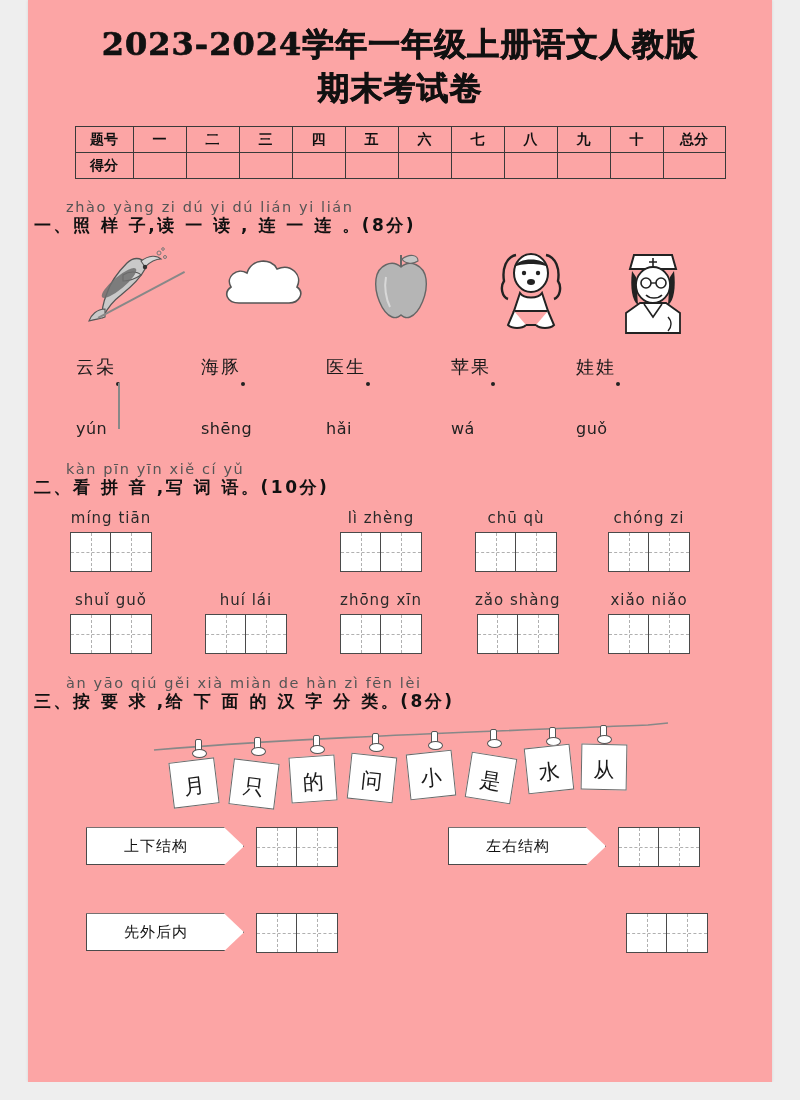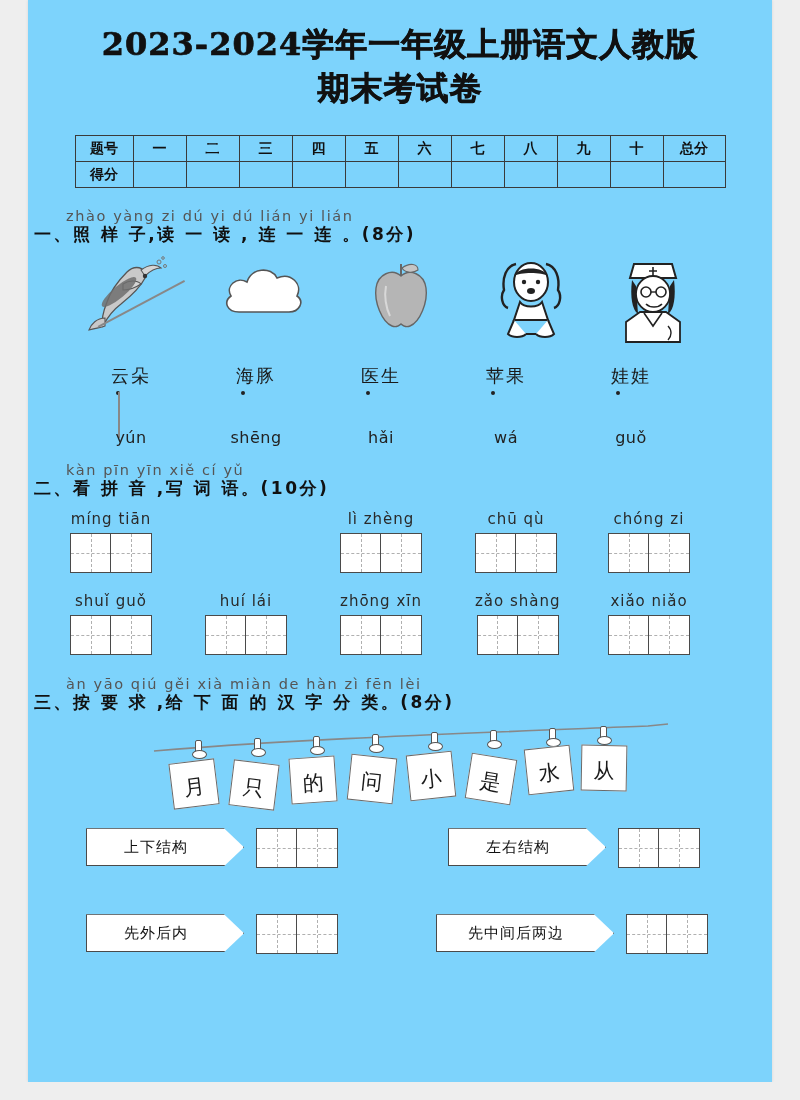--- a/index.html
+++ b/index.html
@@ -6,21 +6,21 @@
   html, body {
     width: 800px; height: 1100px;
     background: #eeeeee;
     font-family: "Liberation Sans", "DejaVu Sans", sans-serif;
     overflow: hidden;
   }
   .page {
     position: absolute;
     left: 28px; top: 0px;
     width: 744px; height: 1082px;
-    background: #7dd3fc;
+    background: #fca5a5;
     box-shadow: 0 0 3px rgba(0,0,0,0.10);
     overflow: hidden;
   }
   .shadow-strip {
     position: absolute; left: 0; top: 1082px;
     width: 800px; height: 18px; background: #eeeeee;
   }
 
   
   .title-wrap { text-align: center; padding-top: 22px; }
@@ -28,21 +28,21 @@
     font-family: "DejaVu Serif", "Liberation Serif", serif;
     font-weight: bold;
     font-size: 32px;
     letter-spacing: 1px;
     color: #111;
     line-height: 1.38;
     -webkit-text-stroke: 0.7px #111;
   }
 
   
-  .score-table-wrap { margin-top: 25px; display: flex; justify-content: center; }
+  .score-table-wrap { margin-top: 16px; display: flex; justify-content: center; }
   table.score { border-collapse: collapse; }
   table.score td {
     border: 1.3px solid #3a3a3a;
     height: 26px;
     text-align: center;
     vertical-align: middle;
     font-size: 14px;
     font-weight: bold;
     color: #111;
     font-family: "DejaVu Sans", "Liberation Sans", sans-serif;
@@ -65,21 +65,21 @@
     padding-left: 6px;
     margin-top: -1px;
     font-family: "DejaVu Sans", "Liberation Sans", sans-serif;
   }
 
   
   .pic-row { position: relative; height: 110px; margin-top: 4px; }
   .pic-cell { position: absolute; width: 110px; text-align: center; top: 6px; }
   .words-row, .pinyin-row { position: relative; height: 34px; }
   .word-cell, .pin-cell {
-    position: absolute; width: 110px; text-align: center;
+    position: absolute; width: 110px; text-align: left;
   }
   .word-cell .w {
     font-size: 18px; color: #1a1a1a; letter-spacing: 2px;
     font-family: "DejaVu Sans", "Liberation Sans", sans-serif;
   }
   .word-dot {
     width: 4px; height: 4px; border-radius: 50%;
     background: #222; margin: 3px auto 0 auto;
     position: relative; left: -13px;
   }
@@ -319,21 +319,21 @@
       </div>
       <div class="pin-cell" style="left:423px;">
         <span class="p">wá</span>
       </div>
       <div class="pin-cell" style="left:548px;">
         <span class="p">guǒ</span>
       </div>
     </div>
   </div>
 
-  <div class="section" style="">
+  <div class="section" style="margin-top:8px;">
     <div class="sec-pinyin">kàn pīn yīn  xiě cí yǔ</div>
     <div class="sec-title">
       <span>二、</span><span>看  拼  音 ,写  词  语。(10分)</span>
     </div>
 
     <div class="pyword-row" style="margin-top:10px;">
       <div class="pyword" style="left:42px;">
         <div class="py">míng tiān</div>
         <div class="tzg"><div class="cellbox"></div><div class="cellbox"></div></div>
       </div>
@@ -417,21 +417,20 @@
           <div class="cellbox"></div>
       </div>
     </div>
 
     <div class="cat-row" style="margin-top:32px;">
       <div class="arrow-label" style="left:58px; width:158px;">先外后内</div>
       <div class="tzg" style="position:absolute; left:228px; top:0px;">
         <div class="cellbox"></div>
           <div class="cellbox"></div>
       </div>
-      <div class="arrow-label" style="left:408px; width:178px;">先中间后两边</div>
       <div class="tzg" style="position:absolute; left:598px; top:0px;">
         <div class="cellbox"></div>
           <div class="cellbox"></div>
       </div>
     </div>
   </div>
 
 </div>
 <div class="shadow-strip"></div>
 

